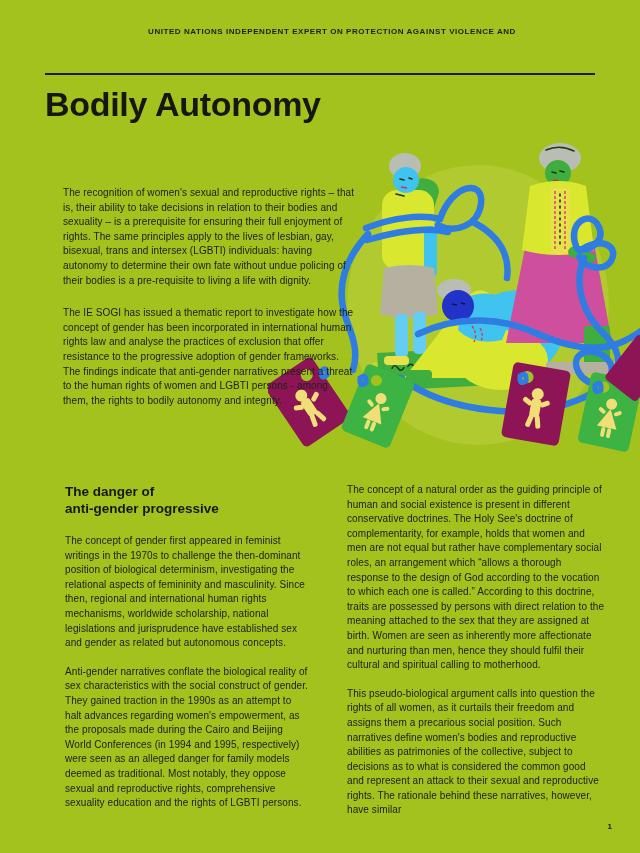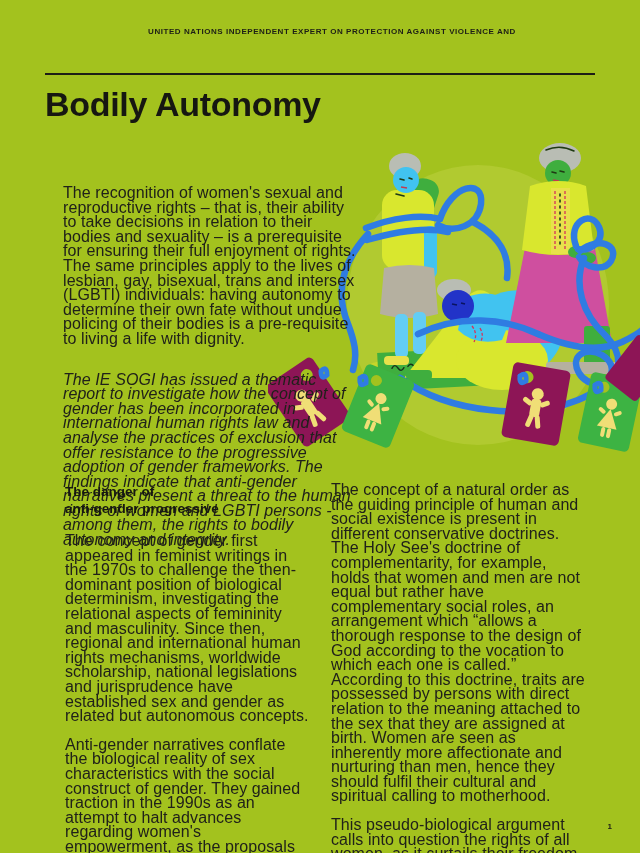--- a/index.html
+++ b/index.html
@@ -21,32 +21,32 @@
   .title {
     position:absolute; top:84px; left:45px;
     font-size:34px; line-height:40px; font-weight:700; letter-spacing:-.3px;
   }
   .title .l1 { color:#161711; display:block; }
   .title .l2 { color:var(--accent_blue); display:block; }
   .intro {
     position:absolute; top:186px; left:63px; width:293px; z-index:2;
   }
   p.body-text {
-    font-size:16px; line-height:14.6px; color:#20211a; letter-spacing:.08px;
-  }
-  .intro p + p { margin-top:26px;font-style:italic; }
+    font-size:10px; line-height:14.6px; color:#20211a; letter-spacing:.08px;
+  }
+  .intro p + p { margin-top:18px; }
   .illustration {
     position:absolute; left:268px; top:128px; width:372px; height:337px; z-index:1;
   }
   .section {
     position:absolute; top:483px; left:65px; z-index:2;
     display:flex; gap:22px;
   }
   .col-left { width:244px; }
-  .col-right { width:258px; }
+  .col-right { width:258px;margin-left:16px; }
   .section h2 {
     font-size:13.5px; line-height:17px; font-weight:700; color:#161711;
     margin-bottom:17px;
   }
   .col-left p + p, .col-right p + p { margin-top:14px; }
   .page-number {
     position:absolute; right:28px; bottom:22px;
     font-size:8px; font-weight:700; color:var(--ink);
   }
   

